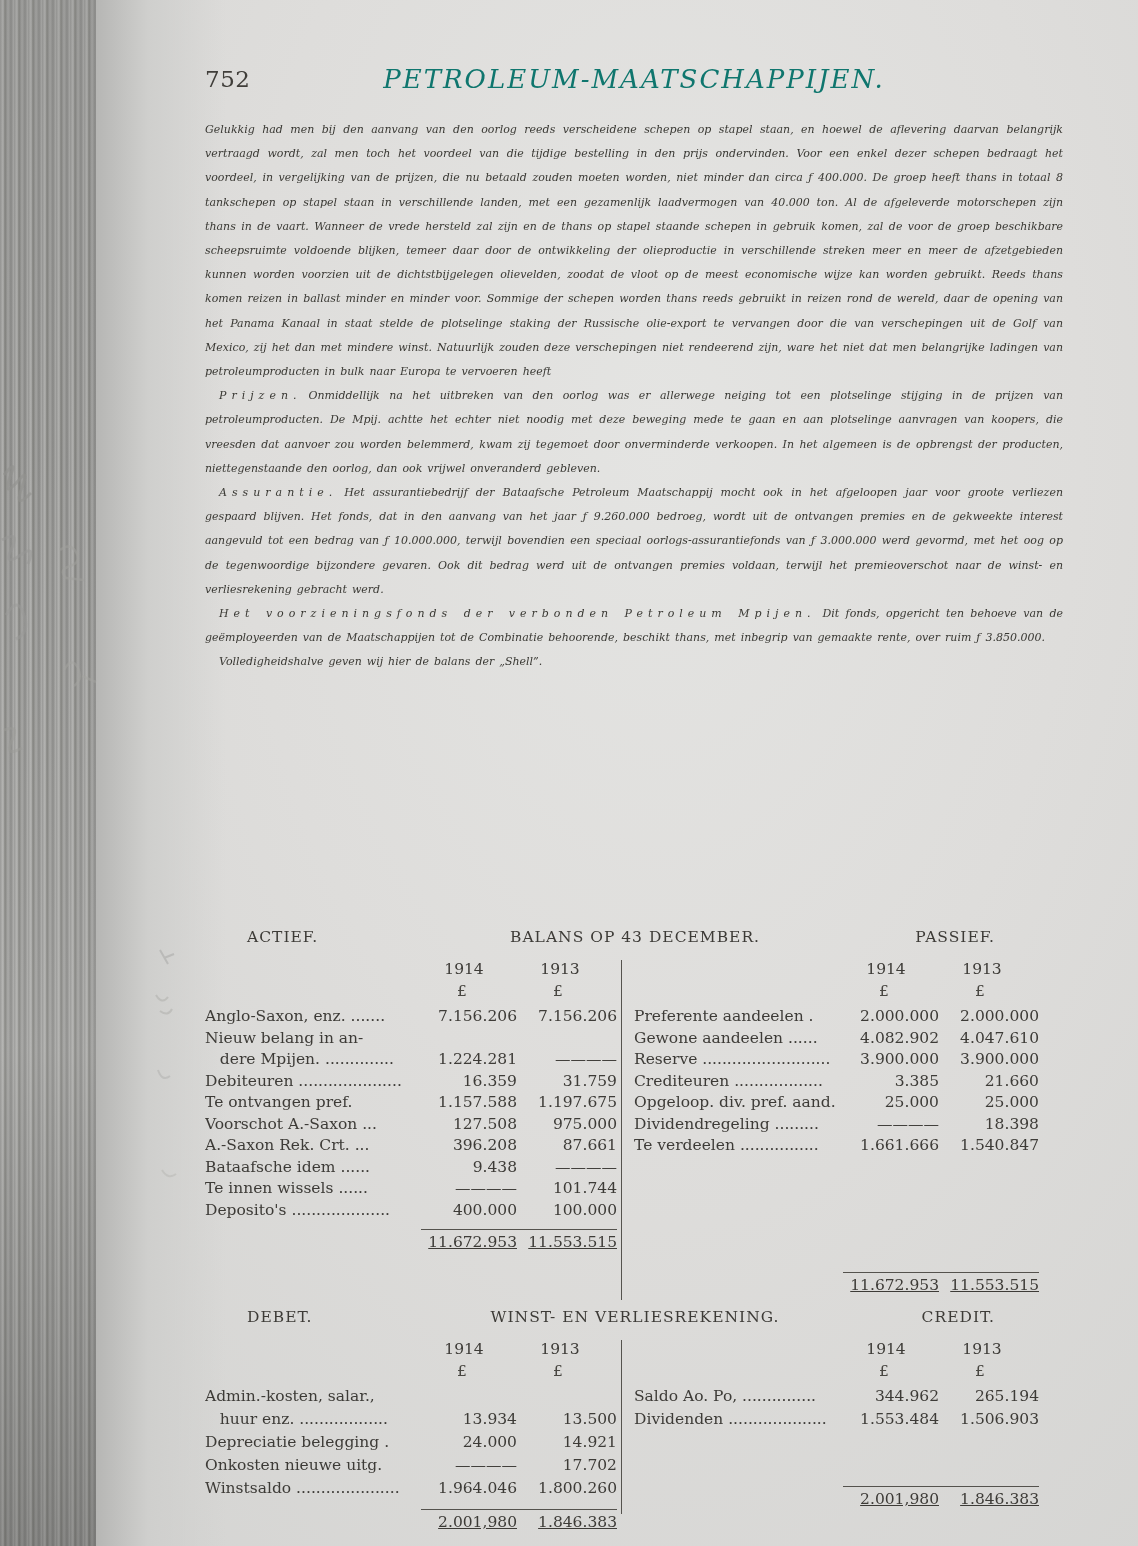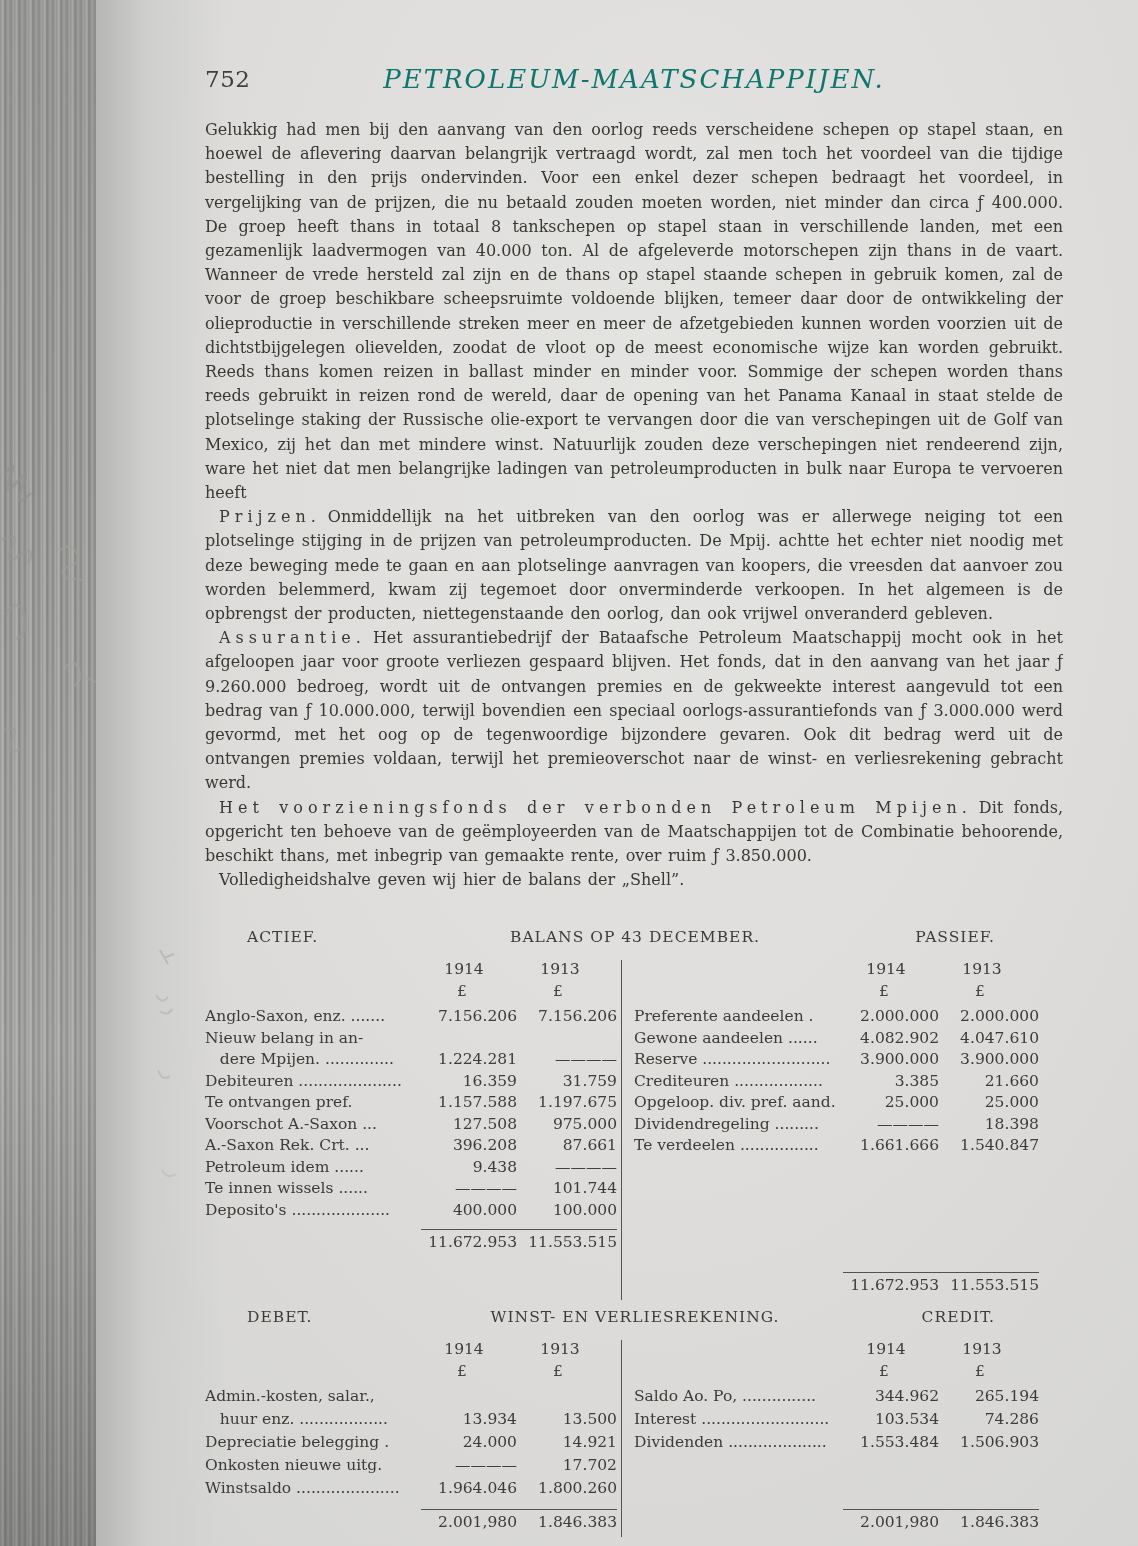--- a/index.html
+++ b/index.html
@@ -31,21 +31,21 @@
   .pencil{position:absolute;left:0;top:430px;pointer-events:none;}
 
   .page-number{position:absolute;left:205px;top:66px;font-size:23px;letter-spacing:.5px;color:#403e3a;}
   .header-title{
     position:absolute;left:205px;top:64px;width:858px;text-align:center;
     font-style:italic;font-size:26px;letter-spacing:2px;color:#0f766e;
   }
 
   .text-block{
     position:absolute;left:205px;top:118px;width:858px;height:790px;overflow:hidden;
-    font-size:16px;line-height:24.2px;text-align:justify;word-spacing:1.5px;color:#393833;
+    font-size:11px;line-height:24.2px;text-align:justify;word-spacing:1.5px;color:#393833;font-style:italic;
   }
   .text-block p{margin:0;text-indent:14px;}
   .text-block p.noindent{text-indent:0;}
   .lead{letter-spacing:5px;margin-right:7px;}
 
   
   .fin-table{position:absolute;left:205px;width:860px;font-size:15.5px;color:#3d3b37;margin-top:16px;}
   .balance{top:912px;}
   .pnl{top:1292px;}
   .t-head{position:relative;height:26px;margin-bottom:6px;}
@@ -61,21 +61,21 @@
   .row .lbl{white-space:pre;overflow:hidden;}
   .row .num{text-align:right;white-space:pre;}
   .row.hdr{height:22px;}
   .row.hdr .num{text-align:center;padding-right:14px;}
   .row.cur{height:25px;}
   .row.cur .num{text-align:center;padding-right:18px;color:#494742;}
   .spacer-bal{height:107px;}
   .spacer-pnl{height:46px;}
   .total-rule{display:grid;grid-template-columns:1fr 196px;margin:7px 0 3px;}
   .total-rule div{grid-column:2;border-top:1.3px solid #54524d;}
-  .row.total{height:24px;}
+  .row.total{height:24px;text-decoration:underline;}
 </style>
 </head>
 <body>
 
 <div class="paper"></div>
 <div class="spine"></div>
 <div class="spine-fade"></div>
 
 <svg class="pencil" width="210" height="800" viewBox="0 0 210 800">
   <path d="M4 45 q14 -18 6 2 q-8 22 8 4 q12 -14 4 6 q-9 24 9 6" stroke="#92928f" stroke-width="3" fill="none" opacity=".65"></path>
@@ -149,21 +149,21 @@
           <span class="lbl">Voorschot A.-Saxon ...</span>
           <span class="num">127.508</span>
           <span class="num">975.000</span>
         </div>
           <div class="row">
           <span class="lbl">A.-Saxon Rek. Crt. ...</span>
           <span class="num">396.208</span>
           <span class="num">87.661</span>
         </div>
           <div class="row">
-          <span class="lbl">Petroleum idem ......</span>
+          <span class="lbl">Bataafsche idem ......</span>
           <span class="num">9.438</span>
           <span class="num">————</span>
         </div>
           <div class="row">
           <span class="lbl">Te innen wissels ......</span>
           <span class="num">————</span>
           <span class="num">101.744</span>
         </div>
           <div class="row">
           <span class="lbl">Deposito's ....................</span>
@@ -308,25 +308,20 @@
         <span class="num">£</span>
         <span class="num">£</span>
       </div>
       <div>
           <div class="row">
           <span class="lbl">Saldo Ao. Po, ...............</span>
           <span class="num">344.962</span>
           <span class="num">265.194</span>
         </div>
           <div class="row">
-          <span class="lbl">Interest ..........................</span>
-          <span class="num">103.534</span>
-          <span class="num">74.286</span>
-        </div>
-          <div class="row">
           <span class="lbl">Dividenden ....................</span>
           <span class="num">1.553.484</span>
           <span class="num">1.506.903</span>
         </div>
         </div>
       <div class="spacer-pnl"></div>
       <div class="total-rule">
           <div></div>
         </div>
       <div class="row total">

